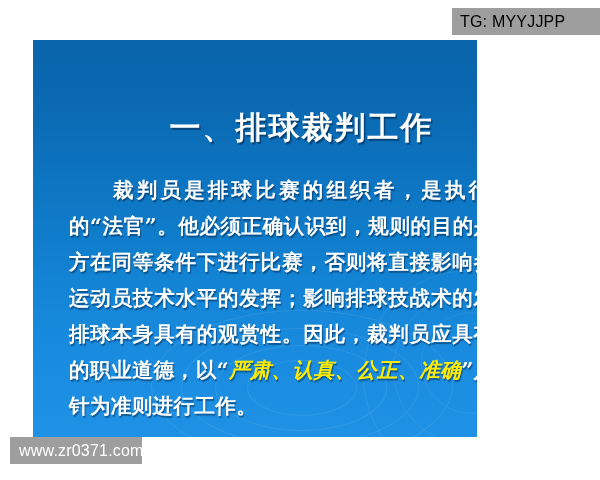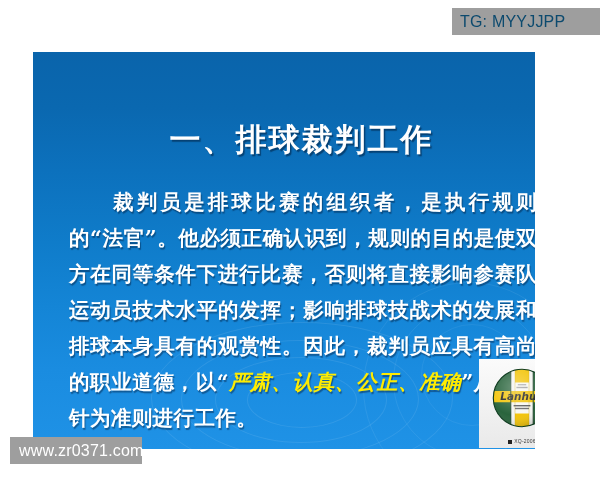--- a/index.html
+++ b/index.html
@@ -20,22 +20,22 @@
     position: absolute;
     left: 0; top: 0;
     width: 600px; height: 480px;
     background: #ffffff;
   }
 
   
   #slide {
     position: absolute;
     left: 33px;
-    top: 52px;
-    width: 502px;
+    top: 40px;
+    width: 444px;
     height: 397px;
     overflow: hidden;
     background: linear-gradient(180deg,
         #0a64ab 0%,
         #0a68b0 14%,
         #0c71bd 30%,
         #0f7cca 48%,
         #1485d6 64%,
         #1a8ce0 80%,
         #1f92e6 100%);
@@ -138,21 +138,21 @@
   }
 
   
   #wm-top {
     position: absolute;
     left: 452px;
     top: 8px;
     width: 148px;
     height: 27px;
     background: #9e9e9e;
-    color: #0c4a6e;
+    color: #000000;
     font-family: "Liberation Sans", sans-serif;
     font-size: 16px;
     line-height: 27px;
     text-align: left;
     padding-left: 8px;
     box-sizing: border-box;
     white-space: nowrap;
     letter-spacing: 0.2px;
   }
   #wm-bottom {

